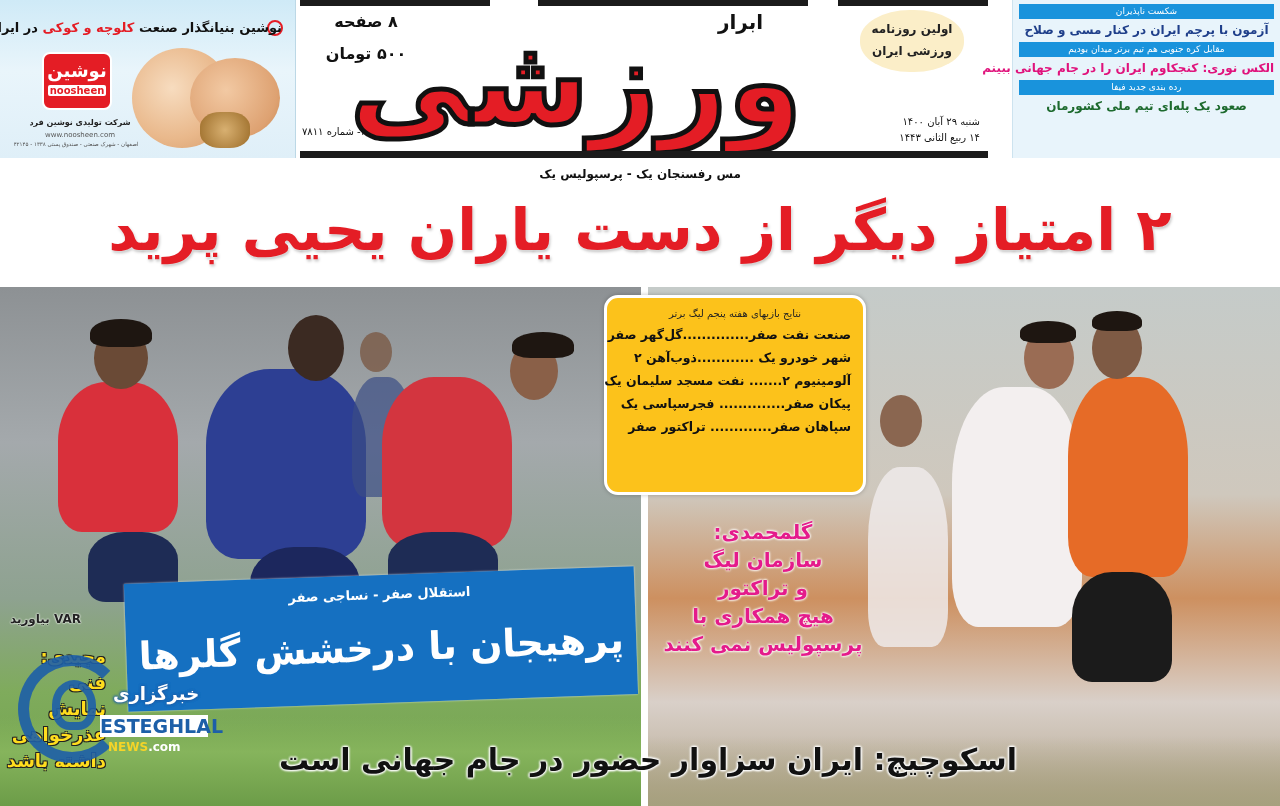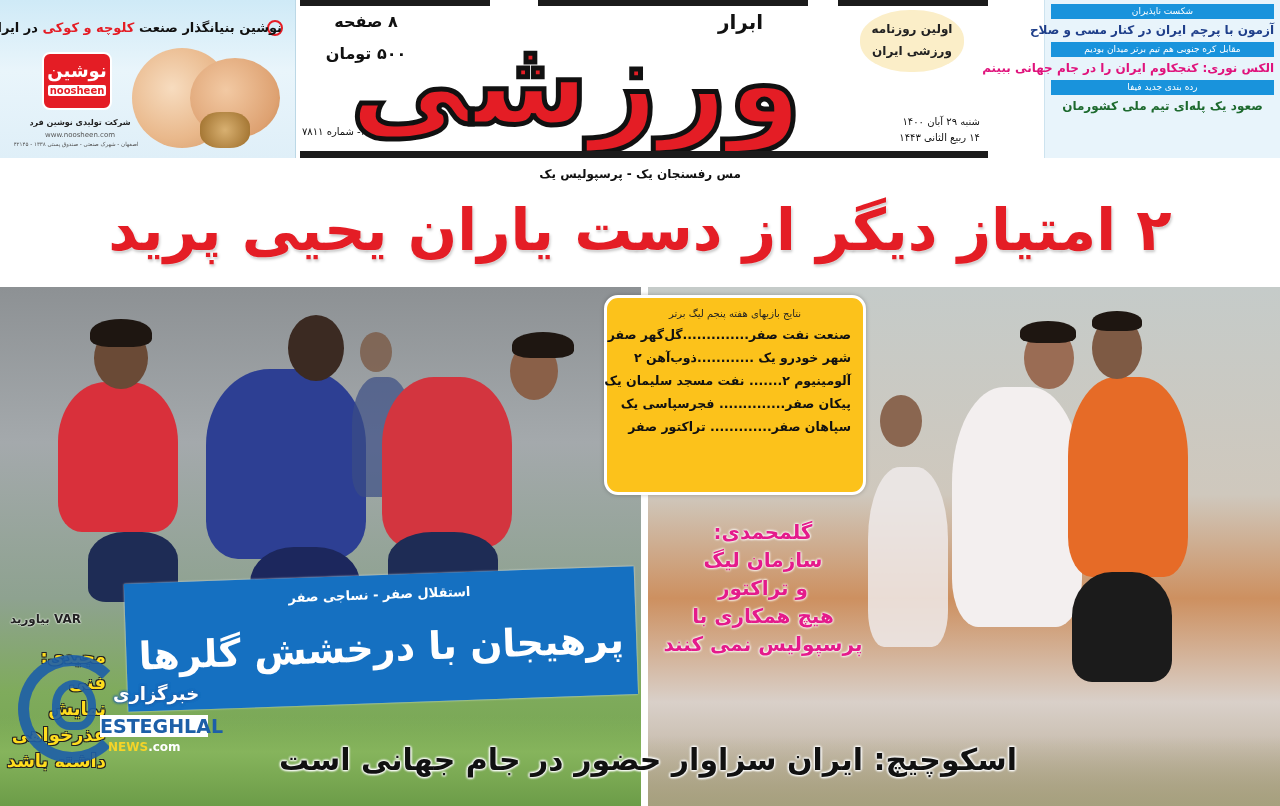--- a/index.html
+++ b/index.html
@@ -59,21 +59,21 @@
     }
     .mh-abrar { position: absolute; left: 240px; top: 10px; font-size: 20px; color: #111; font-weight: bold; letter-spacing: 2px; }
     .mh-badge {
       position: absolute; top: 10px; right: 26px; width: 104px; height: 62px;
       background: #fbeec8; border-radius: 48%;
       text-align: center; font-size: 12px; font-weight: bold; color: #222; line-height: 22px; padding-top: 8px;
     }
     .mh-date-fa { position: absolute; top: 114px; right: 10px; font-size: 10px; color: #111; text-align: right; line-height: 16px; }
 
     .news-box {
-      position: absolute; right: 0; top: 0; width: 236px; height: 158px;
+      position: absolute; right: 0; top: 0; width: 268px; height: 158px;
       background: #e8f4fb; border-left: 1px solid #cde3ef;
       padding: 4px 6px;
     }
     .nb-kicker { background: #1993dc; color: #fff; font-size: 9px; text-align: center; height: 15px; line-height: 15px; }
     .nb-title { font-size: 12px; font-weight: bold; text-align: center; height: 23px; line-height: 23px; white-space: nowrap; }
     .nb-title.navy { color: #1f3f8a; }
     .nb-title.pink { color: #e0137c; }
     .nb-title.green { color: #1d6a2e; }
 
     

